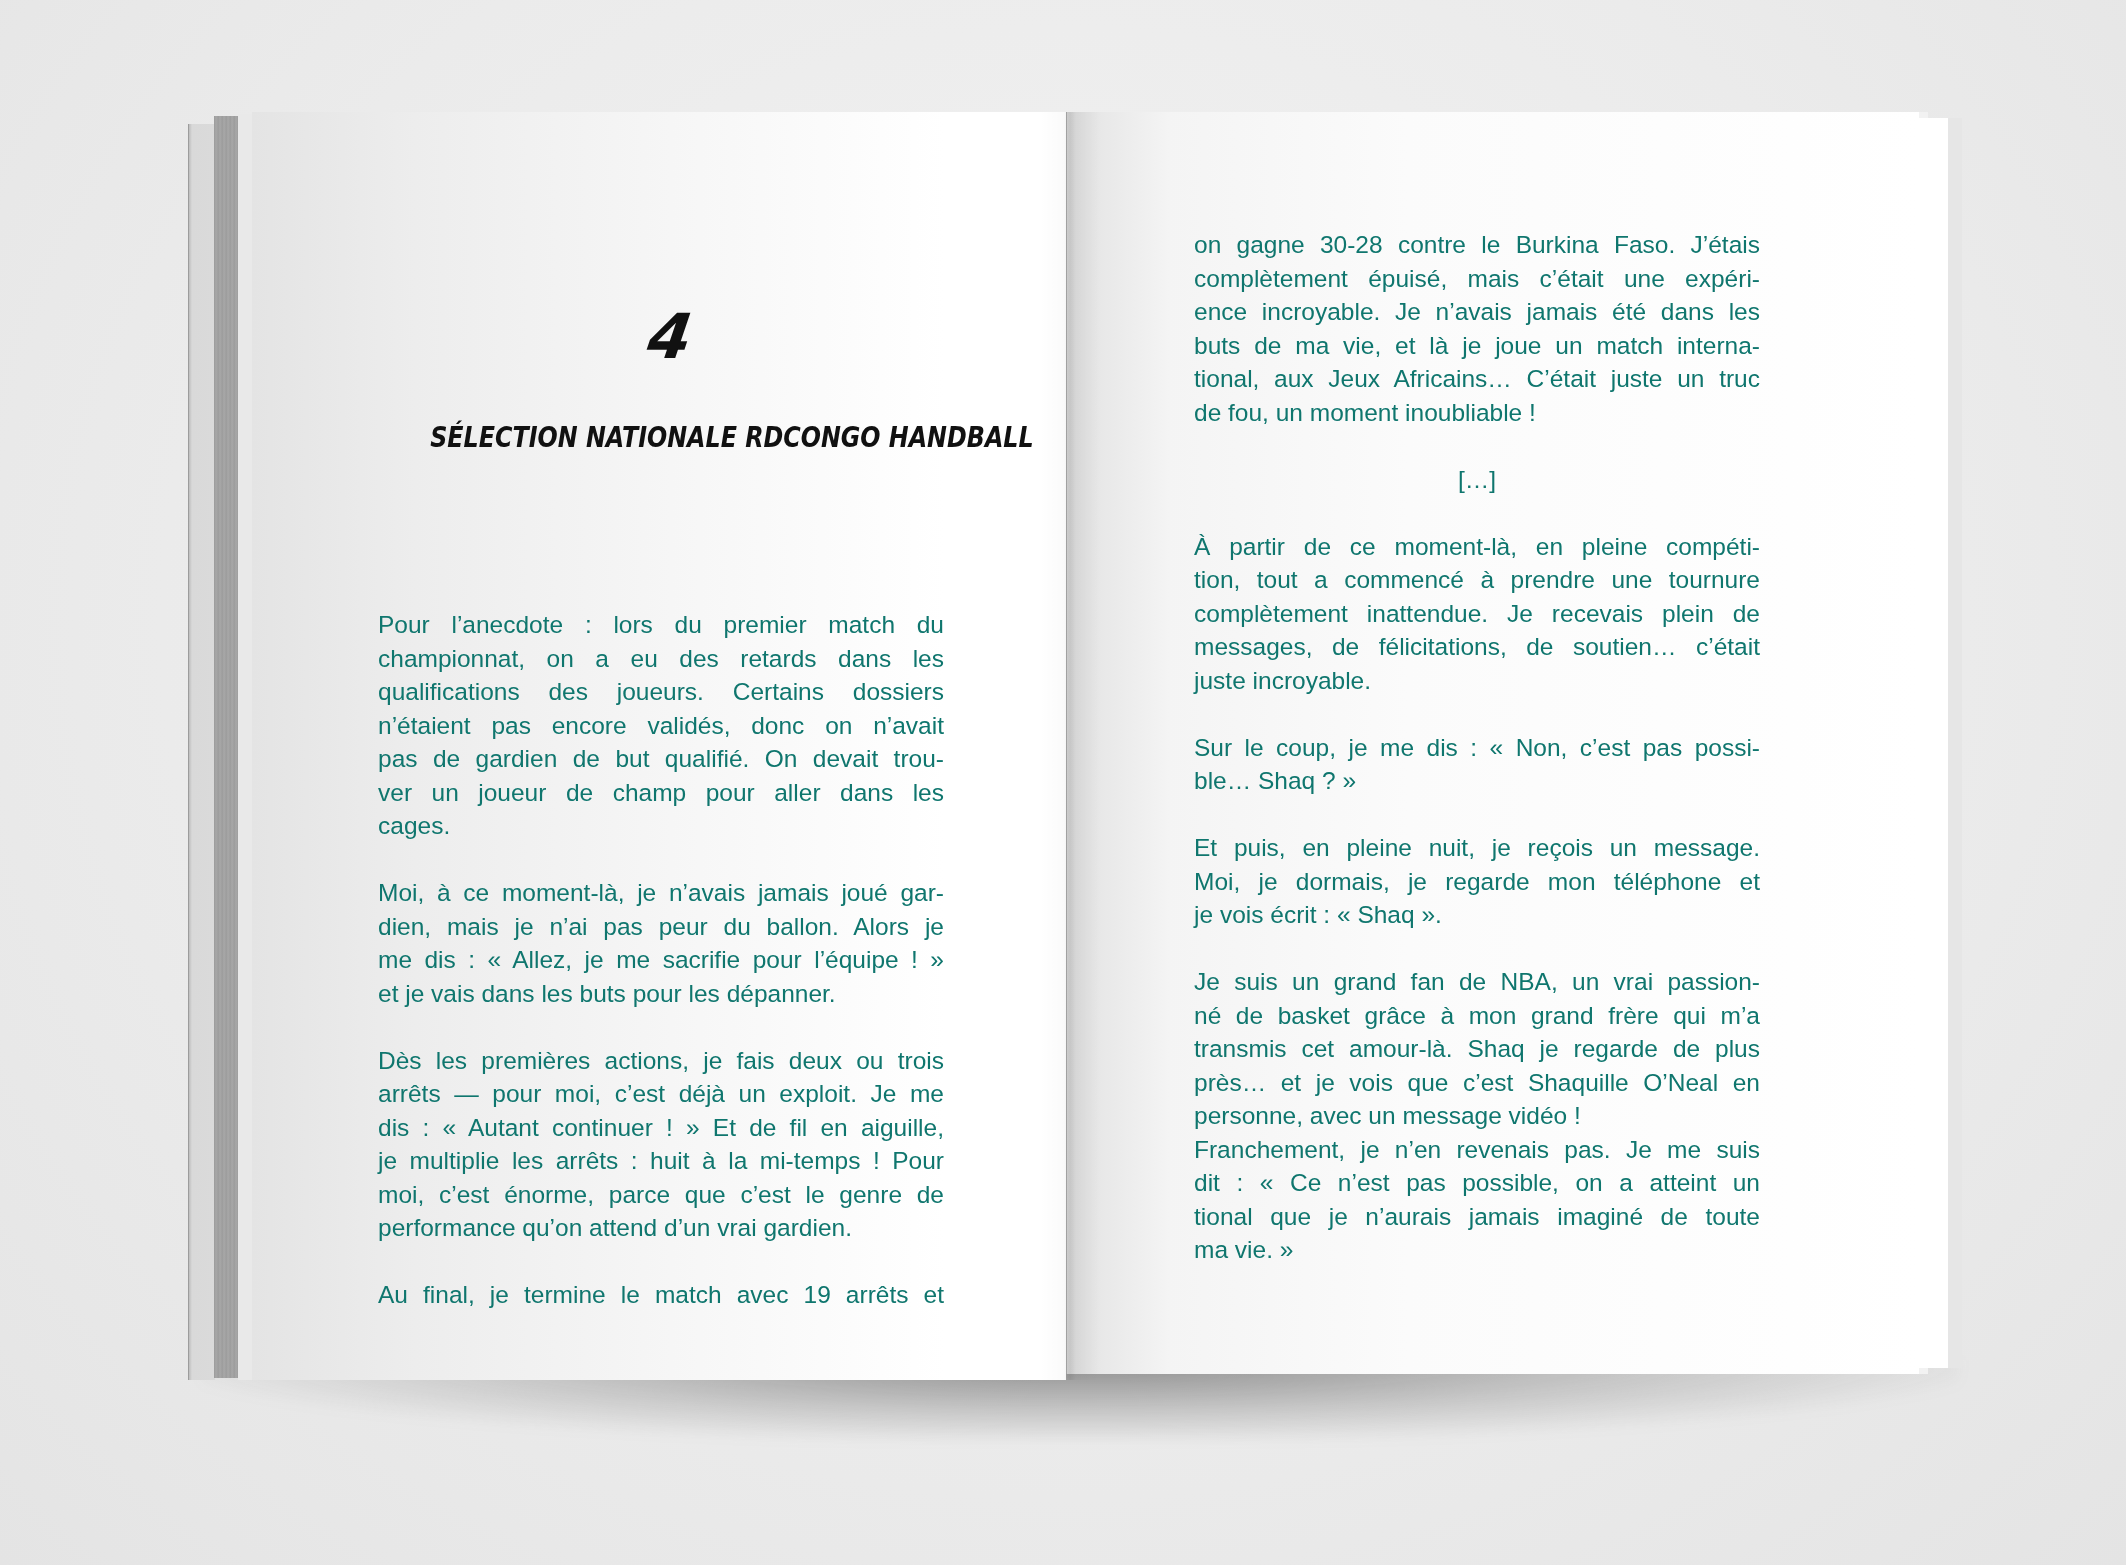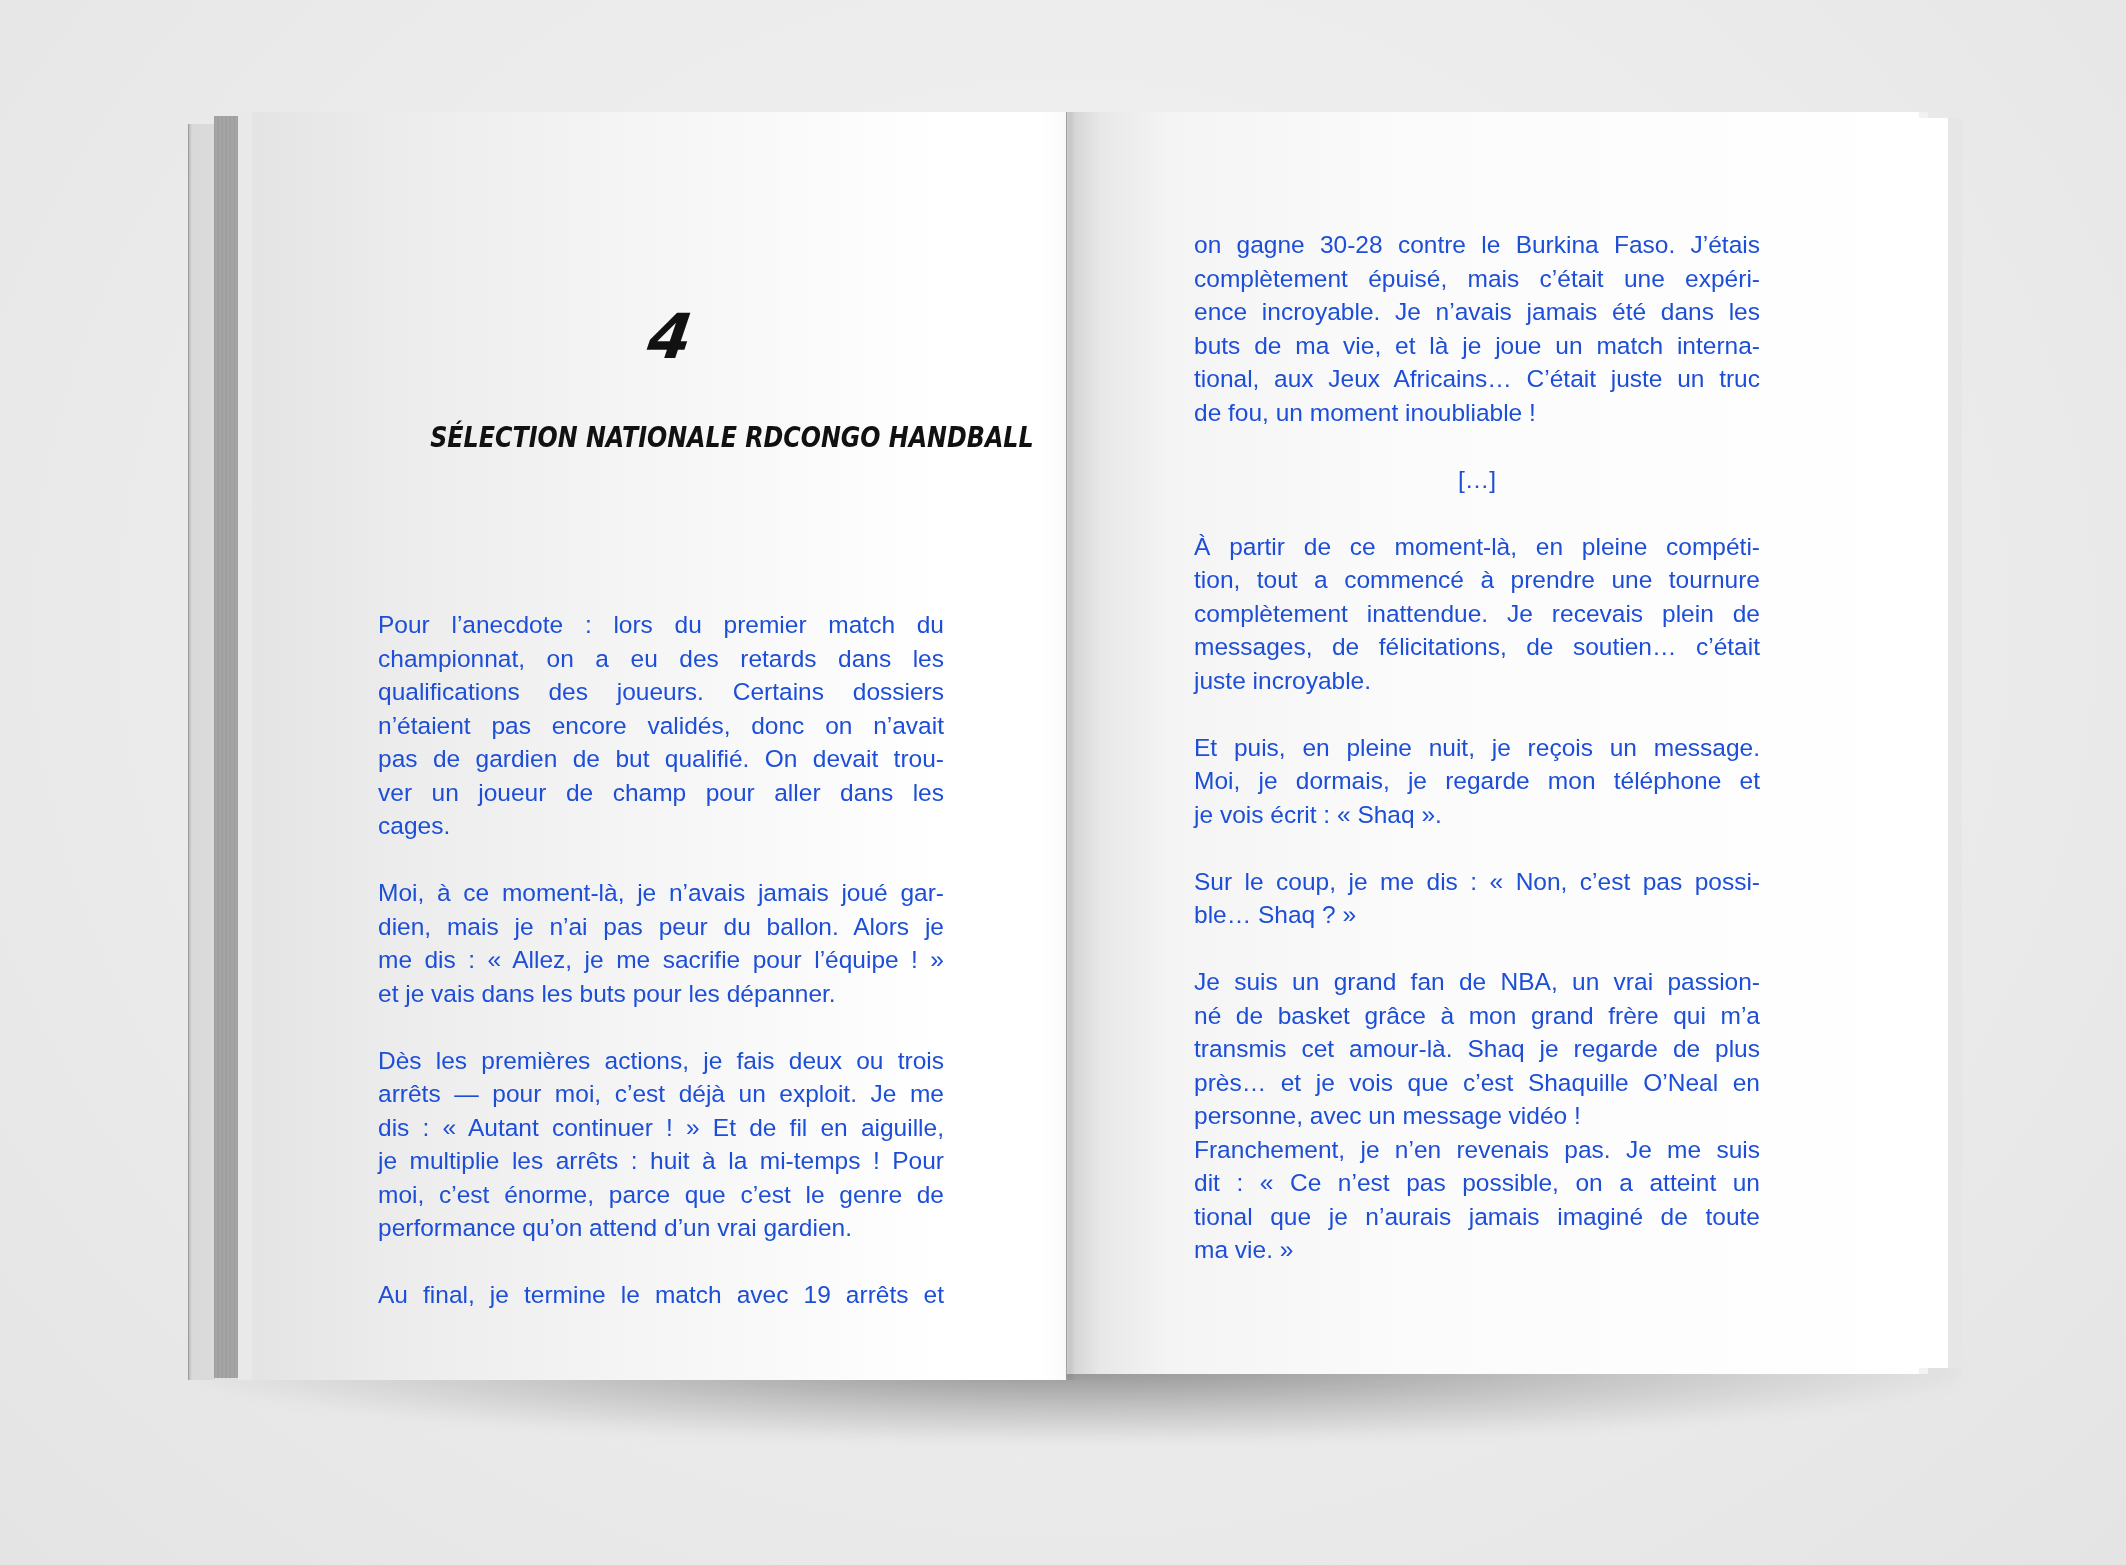--- a/index.html
+++ b/index.html
@@ -113,21 +113,21 @@
     transform: scaleX(0.82);
     transform-origin: center;
     white-space: nowrap;
   }
 
   .text-block {
     position: absolute;
     font-family: "Liberation Sans", sans-serif;
     font-size: 24.5px;
     line-height: 33.5px;
-    color: #1d4ed8;
+    color: #0f766e;
   }
   .text-block p {
     margin: 0 0 33.5px 0;
     text-align: justify;
     text-align-last: left;
   }
   .text-block .line {
     display: block;
     white-space: nowrap;
     text-align: justify;
@@ -212,27 +212,27 @@
     </p>
     <span class="ellipsis-break">[…]</span>
     <p>
       <span class="line">À partir de ce moment-là, en pleine compéti-</span>
       <span class="line">tion, tout a commencé à prendre une tournure</span>
       <span class="line">complètement inattendue. Je recevais plein de</span>
       <span class="line">messages, de félicitations, de soutien… c’était</span>
       <span class="line last">juste incroyable.</span>
     </p>
     <p>
+      <span class="line">Sur le coup, je me dis : « Non, c’est pas possi-</span>
+      <span class="line last">ble… Shaq ? »</span>
+    </p>
+    <p>
       <span class="line">Et puis, en pleine nuit, je reçois un message.</span>
       <span class="line">Moi, je dormais, je regarde mon téléphone et</span>
       <span class="line last">je vois écrit : « Shaq ».</span>
-    </p>
-    <p>
-      <span class="line">Sur le coup, je me dis : « Non, c’est pas possi-</span>
-      <span class="line last">ble… Shaq ? »</span>
     </p>
     <p>
       <span class="line">Je suis un grand fan de NBA, un vrai passion-</span>
       <span class="line">né de basket grâce à mon grand frère qui m’a</span>
       <span class="line">transmis cet amour-là. Shaq je regarde de plus</span>
       <span class="line">près… et je vois que c’est Shaquille O’Neal en</span>
       <span class="line last">personne, avec un message vidéo !</span>
       <span class="line">Franchement, je n’en revenais pas. Je me suis</span>
       <span class="line">dit : « Ce n’est pas possible, on a atteint un</span>
       <span class="line">tional que je n’aurais jamais imaginé de toute</span>

